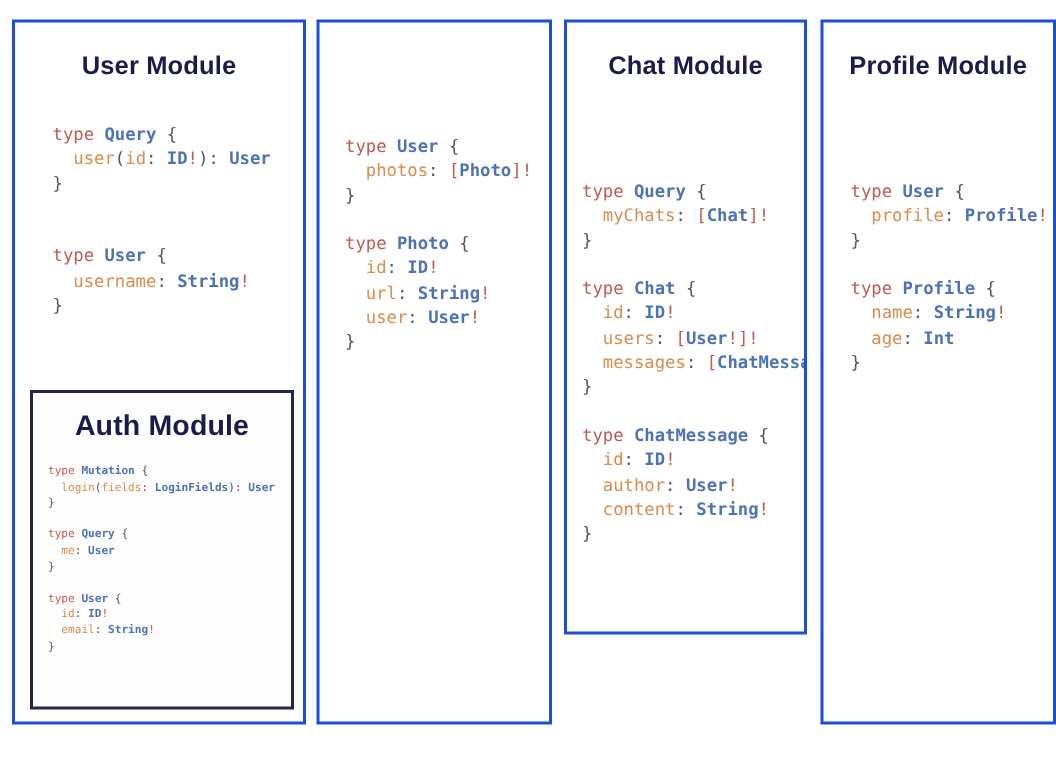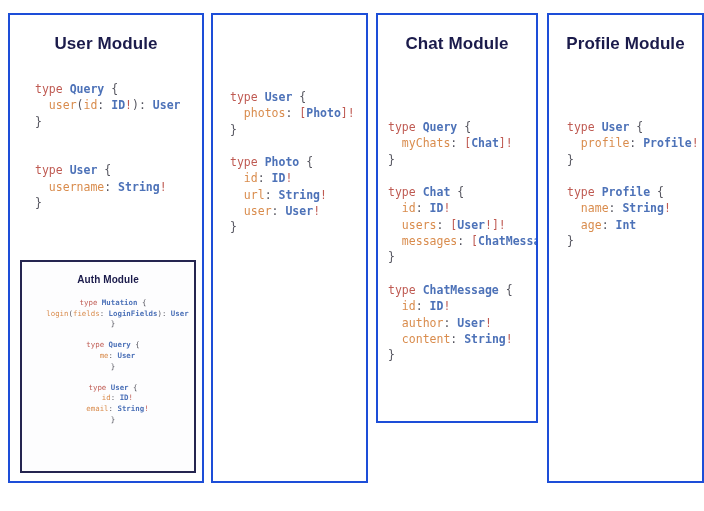--- a/index.html
+++ b/index.html
@@ -65,26 +65,25 @@
   
   #card-auth {
     position: absolute;
     box-sizing: border-box;
     left: 10px; top: 245px;
     width: 176px; height: 213px;
     background: #fdfdfe;
     border: 2px solid #252550;
     overflow: hidden;
   }
-  #card-auth .module-title { font-size: 10px; margin-top: 12px; }
+  #card-auth .module-title { font-size: 19px; margin-top: 12px; }
   #card-auth .code-block {
     font-size: 7.4px;
     line-height: 10.6px;
     margin: 13px 0 0 10px;
-    text-align: center;
   }
   #card-auth .code-gap { display: block; height: 10.6px; }
 
   
   #card-gallery {
     left: 211px; top: 13px;
     width: 157px; height: 470px;
   }
   #card-gallery .module-title { margin-top: 19px; }
   #card-gallery .code-block   { margin: 74px 0 0 17px; }

